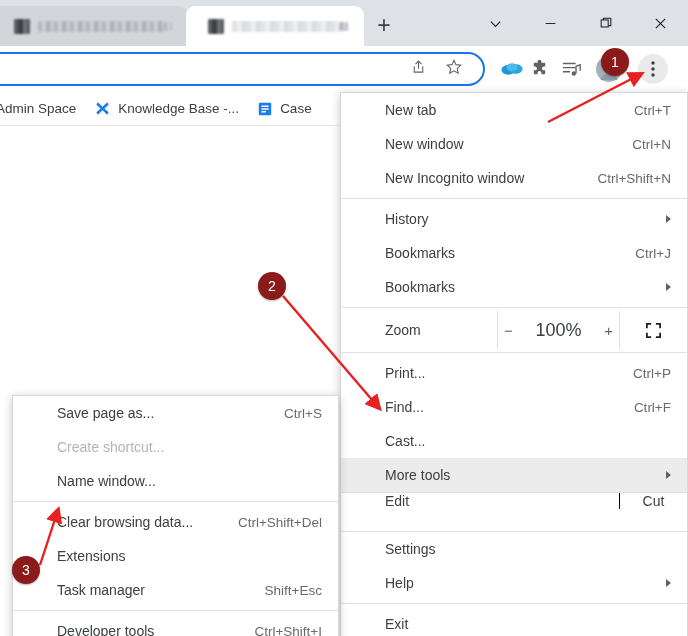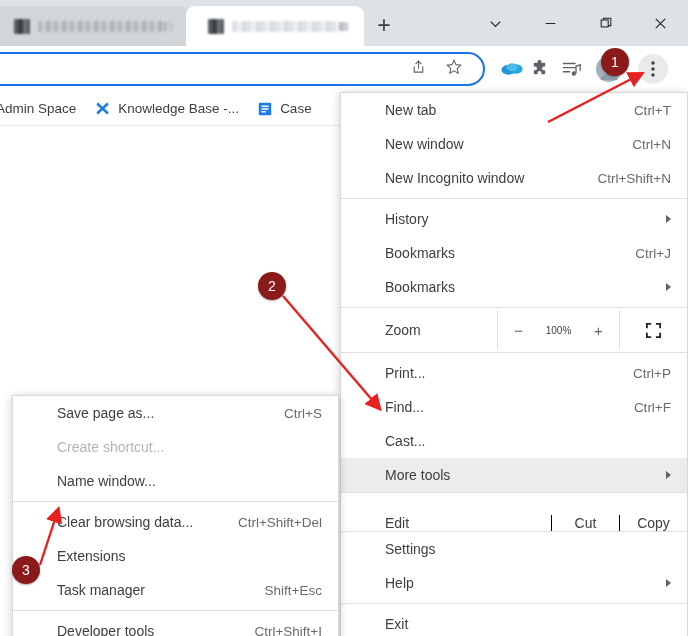--- a/index.html
+++ b/index.html
@@ -93,26 +93,26 @@
                border-top: 4px solid transparent; border-bottom: 4px solid transparent; }
   .sep { height: 1px; background: #e0e0e0; margin: 3px 0; }
   .sep.plain { margin: 0; }
 
   
   .zoom-row { display: flex; align-items: stretch; height: 38px; }
   .zoom-label { flex: 1; display: flex; align-items: center; padding-left: 44px; }
   .zoom-ctrl { width: 122px; display: flex; align-items: center; justify-content: center;
                border-left: 1px solid #e0e0e0; gap: 20px; }
   .zoom-ctrl .zbtn { cursor: pointer; color: #5f6368; font-size: 15px; width: 14px; text-align:center; }
-  .zoom-ctrl .zval { color: #3c4043; font-size: 10px; }
+  .zoom-ctrl .zval { color: #3c4043; font-size: 18px; }
   .zoom-full { width: 68px; display: flex; align-items: center; justify-content: center;
                border-left: 1px solid #e0e0e0; cursor: pointer; }
 
   
-  .edit-row { display: flex; align-items: flex-end; height: 38px; }
+  .edit-row { display: flex; align-items: flex-start; height: 38px; gap: 39px; }
   .edit-label { flex: 1; display: flex; align-items: center; padding-left: 44px; }
   .edit-btn { width: 68px; display: flex; align-items: center; justify-content: center;
               border-left: 1px solid #000000; cursor: pointer; }
 
   
   .badge {
     position: absolute; width: 28px; height: 28px; border-radius: 50%;
     background: #8b1a1a; color: #ffffff; font-size: 14px;
     display: flex; align-items: center; justify-content: center;
     z-index: 60; box-shadow: 0 1px 2px rgba(0,0,0,0.3);
@@ -321,23 +321,20 @@
     </div>
 
     <div class="sep plain"></div>
 
     <div class="edit-row">
       <div class="edit-label">
         <span>Edit</span>
       </div>
       <div class="edit-btn">
         <span>Cut</span>
-      </div>
-      <div class="edit-btn">
-        <span>Copy</span>
       </div>
     </div>
 
     <div class="sep plain"></div>
 
     <div class="mi">
       <span class="label">Settings</span>
     </div>
     <div class="mi">
       <span class="label">Help</span>

